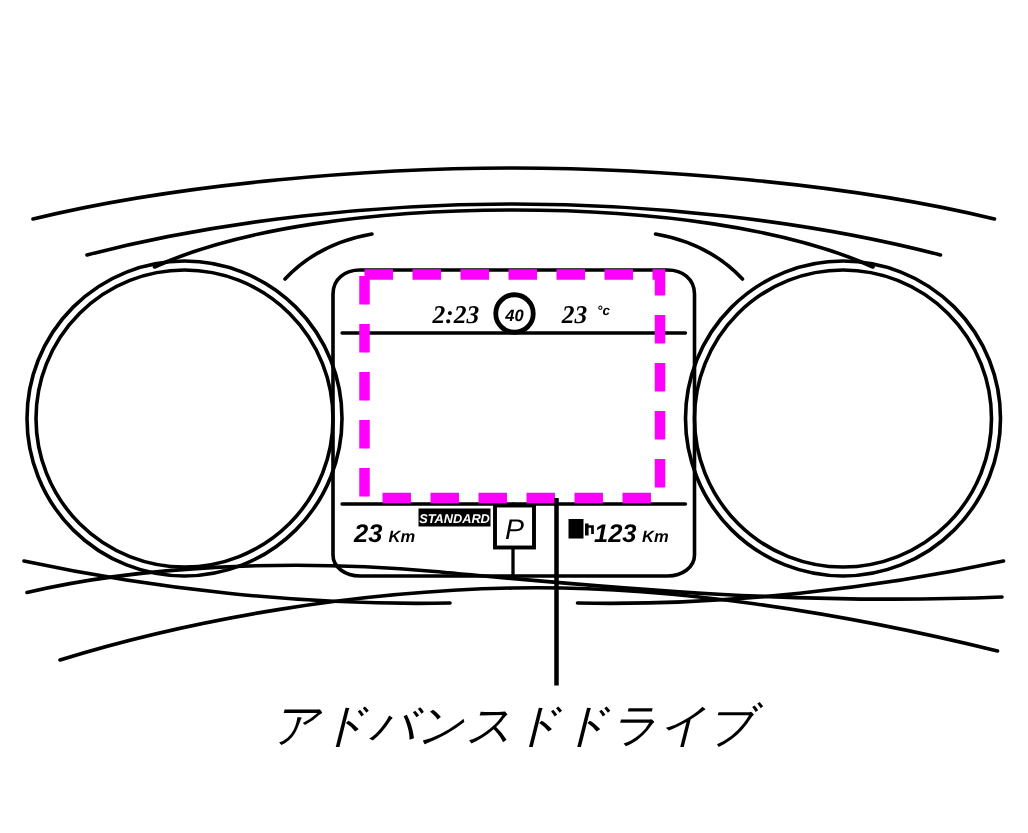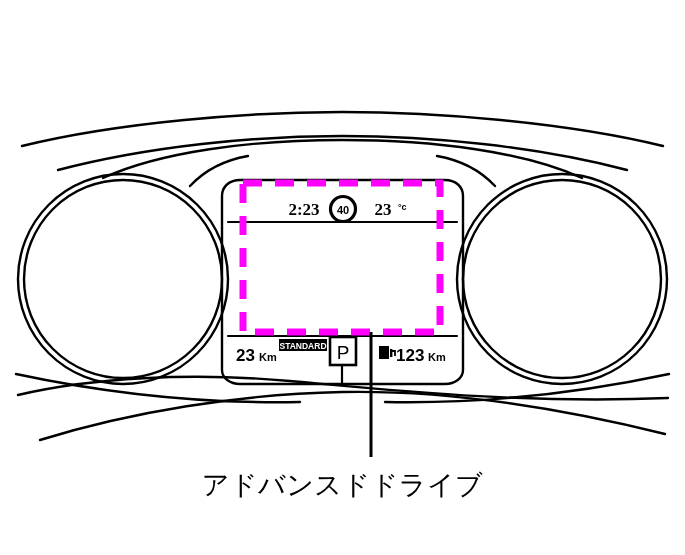--- a/index.html
+++ b/index.html
@@ -9,36 +9,37 @@
   }
   body {
     font-family: "Liberation Sans", "DejaVu Sans", sans-serif;
   }
   #stage {
     position: relative;
     width: 685px;
     height: 555px;
     background: #ffffff;
     overflow: hidden;
+    font-style: italic;
   }
   #art {
     position: absolute;
     left: 0;
     top: 0;
     width: 685px;
     height: 555px;
   }
   .caption {
     position: absolute;
     left: 0;
     top: 466px;
     width: 685px;
     text-align: center;
     font-family: "DejaVu Sans", "Liberation Sans", sans-serif;
-    font-size: 27px;
+    font-size: 31px;
     line-height: 37px;
     letter-spacing: 0.5px;
     color: #000000;
     white-space: nowrap;
   }
   .caption-line {
     display: block;
   }
 </style>
 </head>

